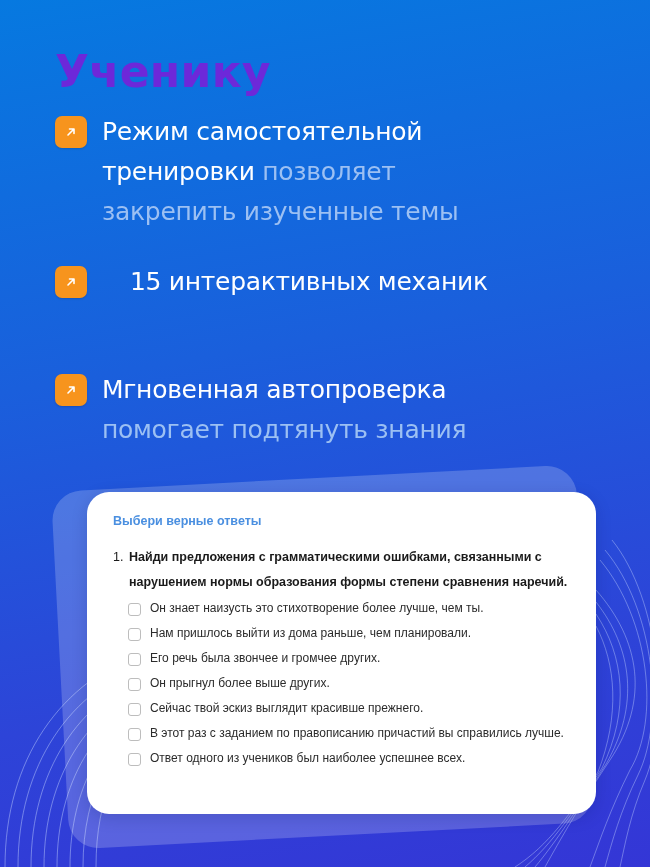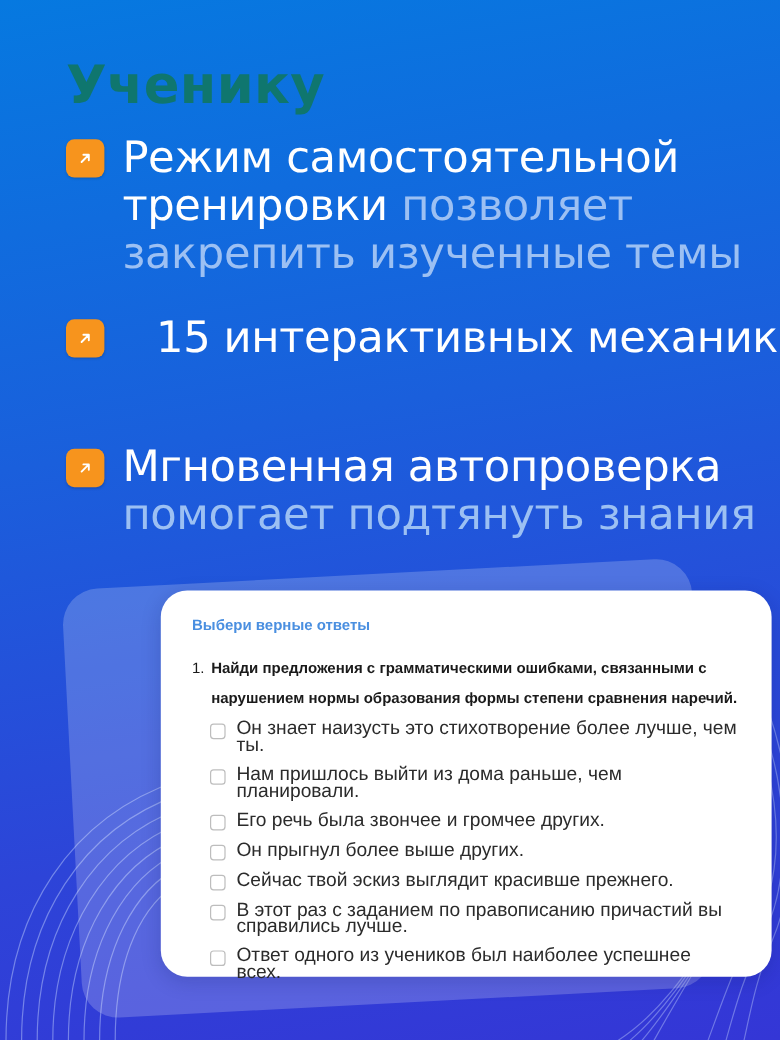--- a/index.html
+++ b/index.html
@@ -4,52 +4,51 @@
   <style>
     html, body { margin: 0; padding: 0; }
     body {
       width: 650px; height: 867px; overflow: hidden; position: relative;
       font-family: "Liberation Sans", "DejaVu Sans", sans-serif;
       background: linear-gradient(170deg, #0679e0 0%, #1a5fdc 40%, #2d44d8 75%, #3436d6 100%);
     }
     .deco { position: absolute; left: 0; top: 0; width: 650px; height: 867px; pointer-events: none; }
     .title {
       position: absolute; left: 55px; top: 46px; margin: 0;
-      font-size: 44px; font-weight: 700; color: #0f766e; letter-spacing: 0.3px;
+      font-size: 44px; font-weight: 700; color: #6d28d9; letter-spacing: 0.3px;
       font-family: "DejaVu Sans", "Liberation Sans", sans-serif;
     }
     .feature { position: absolute; left: 55px; display: flex; }
     .badge {
       width: 32px; height: 32px; border-radius: 7px; background: #f7941d;
       display: flex; align-items: center; justify-content: center; flex-shrink: 0; margin-top: 4px;
       box-shadow: 0 1px 2px rgba(0,0,0,0.15);
     }
     .badge svg { width: 12px; height: 12px; }
     .ftext {
-      margin-left: 15px; font-size: 36px; line-height: 40px; color: #ffffff;
+      margin-left: 15px; font-size: 25px; line-height: 40px; color: #ffffff;
       font-family: "DejaVu Sans", "Liberation Sans", sans-serif; letter-spacing: -0.3px;
     }
     .ftext .muted { color: #9cc0f3; margin-top: 40px; }
     .card-back {
       position: absolute; left: 60px; top: 478px; width: 525px; height: 358px;
       border-radius: 30px; background: rgba(255,255,255,0.2);
       transform: rotate(-3deg);
     }
     .card {
       position: absolute; left: 87px; top: 492px; width: 509px; height: 322px;
       background: #ffffff; border-radius: 22px; box-sizing: border-box;
       padding: 22px 26px 0 26px;
       box-shadow: 0 4px 16px rgba(10,20,90,0.18);
-      margin-left: 47px;
     }
     .card-heading { font-size: 12.5px; font-weight: 700; color: #4a8fe0; margin: 0 0 17px 0; }
     .question { display: flex; font-size: 12.5px; font-weight: 700; color: #1a1a1a; line-height: 25px; }
     .question .num { font-weight: 400; width: 16px; flex-shrink: 0; }
     .options { margin-top: 6px; padding-left: 15px; }
-    .option { display: flex; align-items: flex-start; font-size: 16px; color: #2b2b2b; line-height: 14px; margin-bottom: 10px; }
+    .option { display: flex; align-items: flex-start; font-size: 12px; color: #2b2b2b; line-height: 14px; margin-bottom: 10px; }
     .checkbox {
       width: 11px; height: 11px; border: 1px solid #bdbdbd; border-radius: 3px;
       margin-right: 9px; margin-top: 2px; flex-shrink: 0; background: #fff;
     }
   </style>
 </head>
 <body>
 
 <svg class="deco" viewBox="0 0 650 867">
   <g fill="none" stroke="rgba(200,215,255,0.45)" stroke-width="1">

